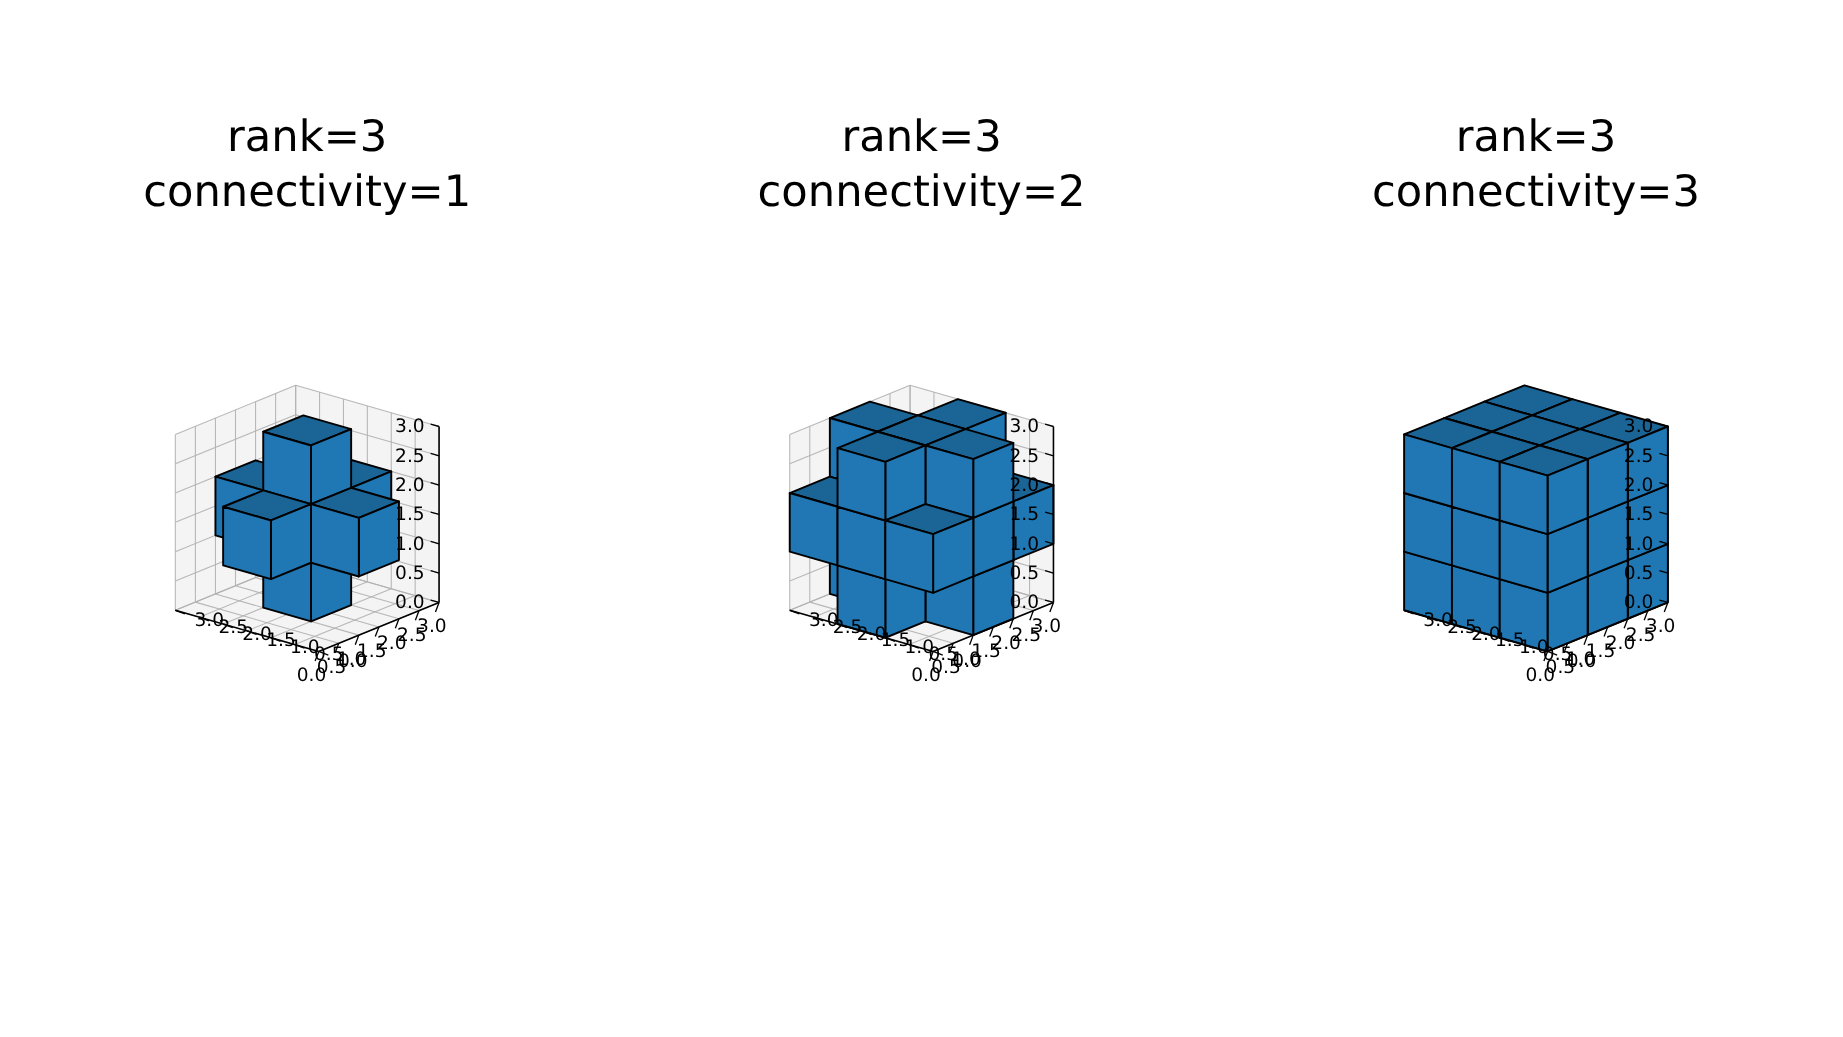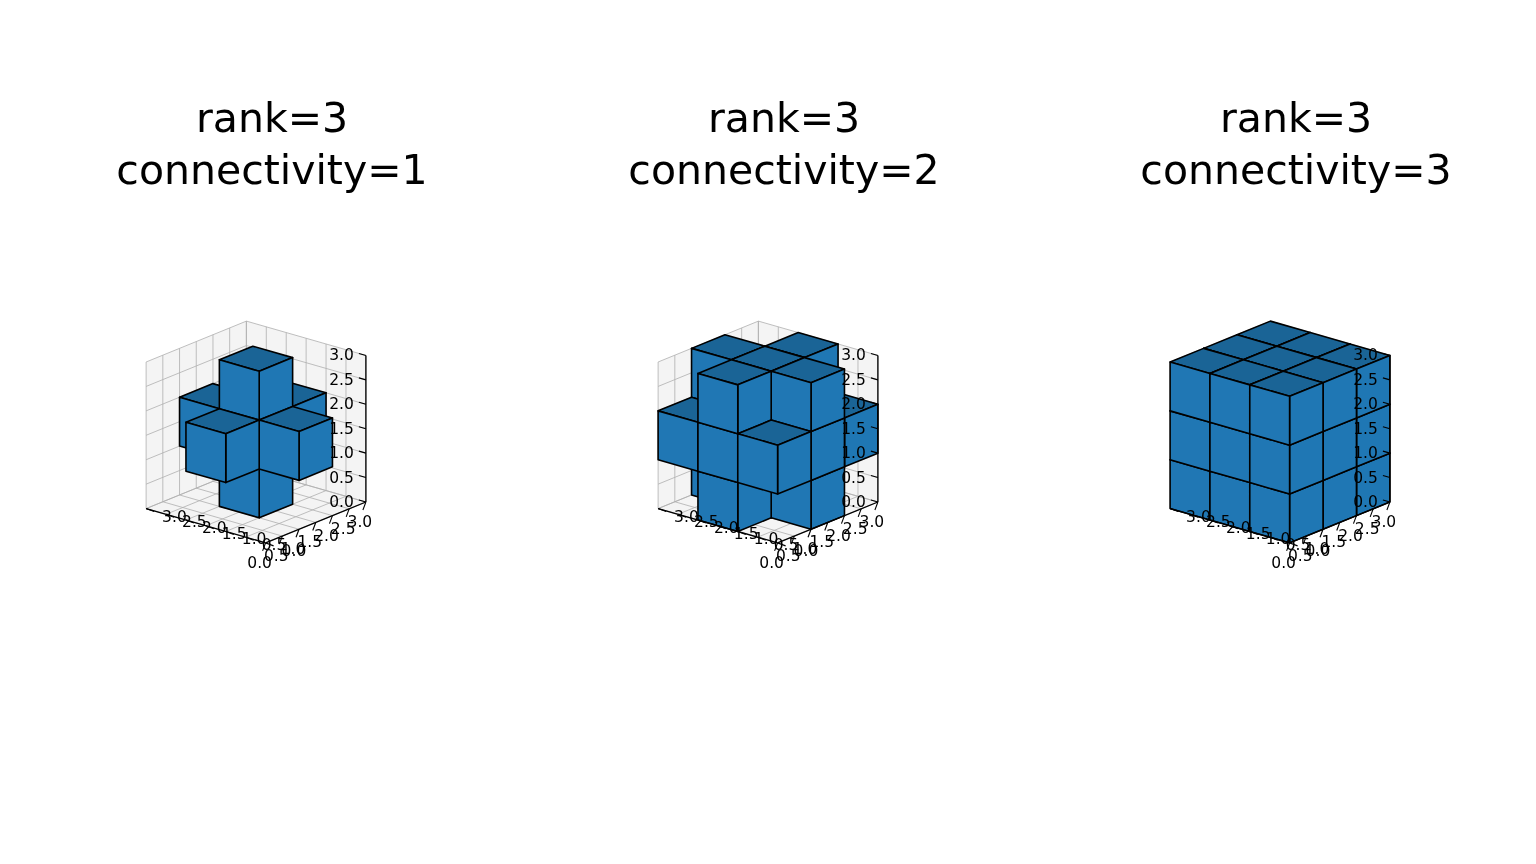--- a/index.html
+++ b/index.html
@@ -20,25 +20,25 @@
     background: #ffffff;
   }
   .subplot {
     position: absolute;
     top: 0;
     width: 512px;
     height: 864px;
   }
   .subplot-title {
     position: absolute;
-    left: 16px;
+    left: 0;
     top: 92px;
     width: 512px;
     text-align: center;
-    font-size: 41px;
+    font-size: 36px;
     line-height: 1.28;
     color: #000000;
     white-space: pre-line;
     letter-spacing: 0px;
   }
   .axes3d {
     position: absolute;
     left: 0;
     top: 200px;
     width: 512px;

